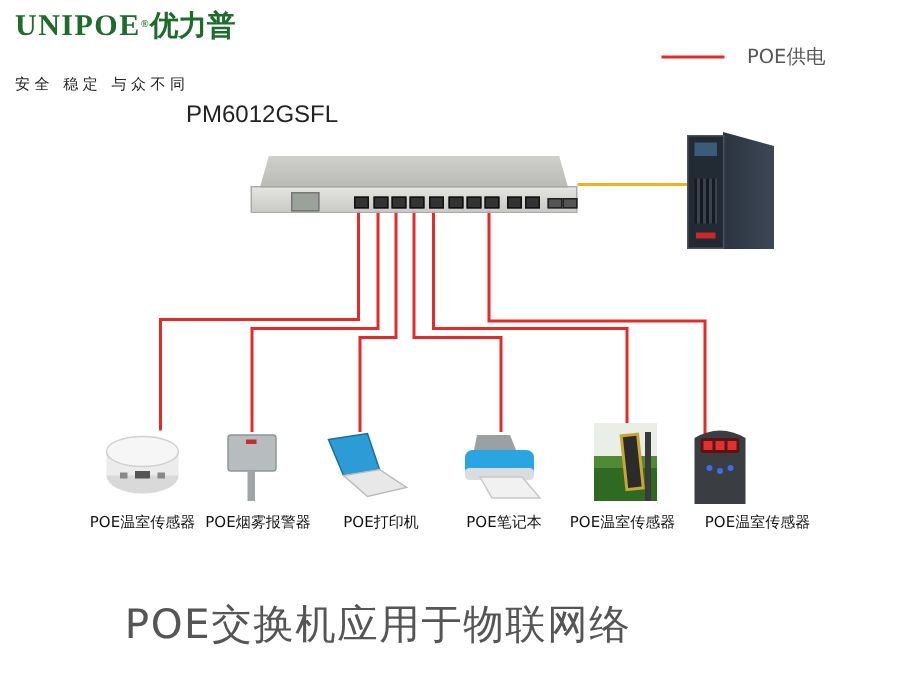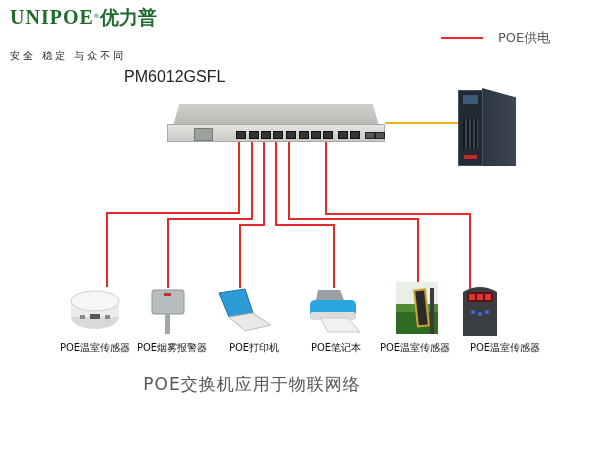--- a/index.html
+++ b/index.html
@@ -42,21 +42,21 @@
   #ups .vent { position:absolute; left:4px; top:28px; width:15px; height:30px;
                background:repeating-linear-gradient(90deg,#141a20 0 2px,#39424e 2px 4px); }
   #ups .badge { position:absolute; left:5px; top:64px; width:13px; height:4px; background:#c8282a; }
 
   svg#wires { position:absolute; left:0; top:0; }
 
   
   .device { position:absolute; }
   .dev-label { position:absolute; top:341px; font-size:10px; color:#111; white-space:nowrap; transform:translateX(-50%); }
 
-  #title { left:0; width:504px; top:373px; text-align:center; font-size:17px; color:#555; letter-spacing:1px; }
+  #title { left:0; width:504px; top:398px; text-align:center; font-size:27px; color:#555; letter-spacing:1px; }
 </style>
 </head>
 <body>
 
 <div id="logo" class="abs">
   <div class="brand">
     <span>UNIPOE</span><sup>®</sup><span class="cn">优力普</span>
   </div>
   <div class="slogan">安全 稳定 与众不同</div>
 </div>

